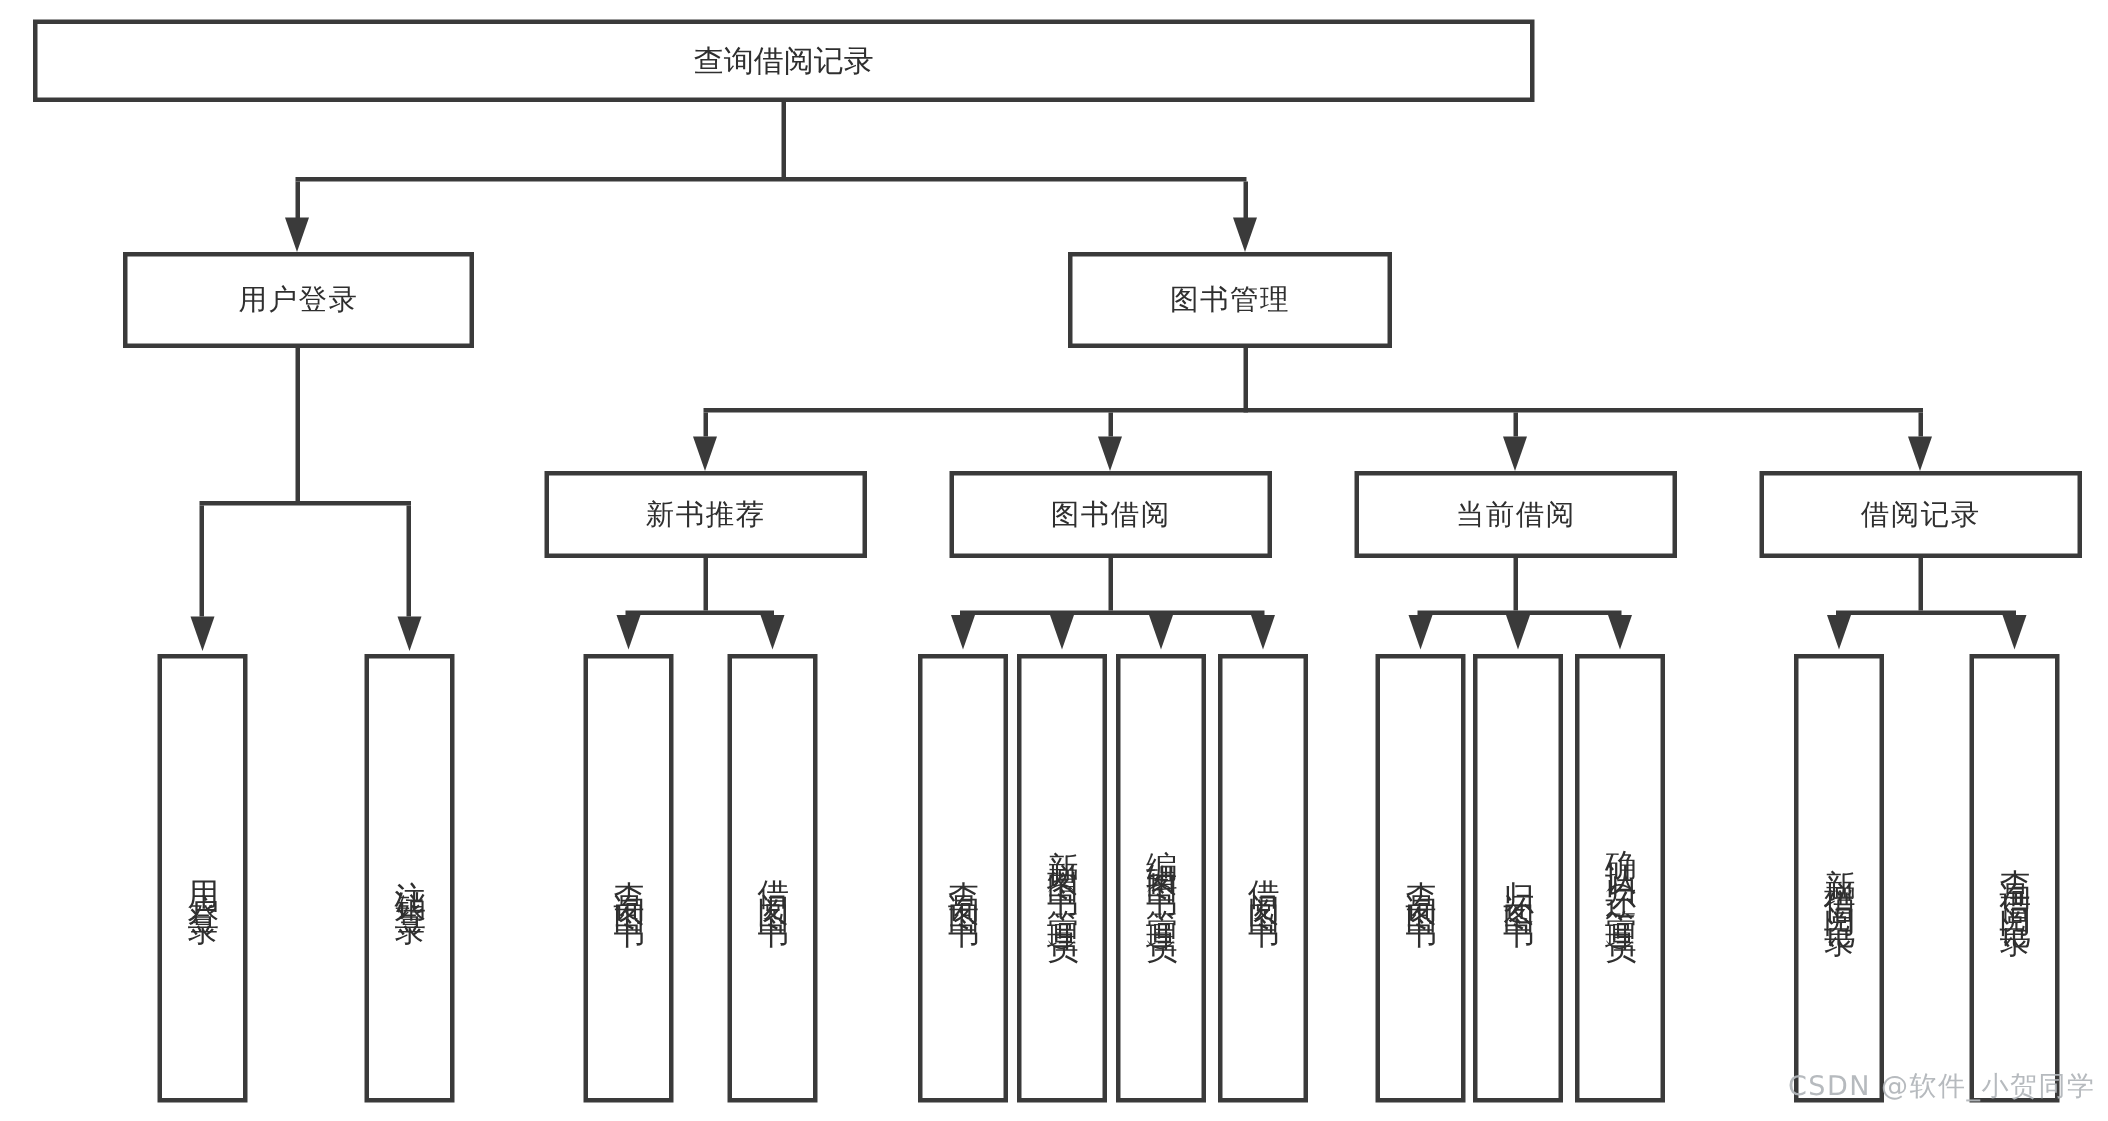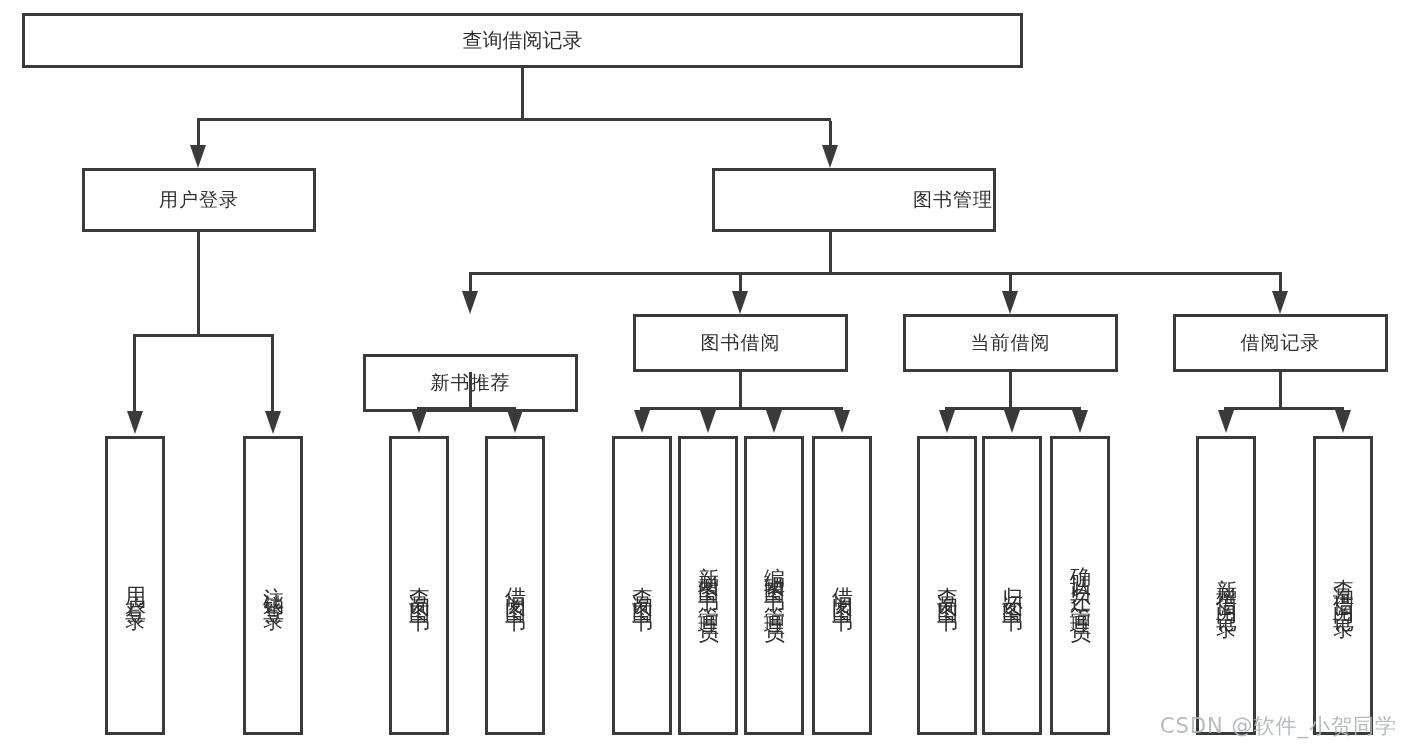--- a/index.html
+++ b/index.html
@@ -49,44 +49,44 @@
     width: 0;
     height: 0;
     border-left: 8px solid transparent;
     border-right: 8px solid transparent;
     border-top: 23px solid #3a3a3a;
   }
   .watermark {
     position: absolute;
     top: 712px;
     right: 8px;
-    font-size: 21px;
+    font-size: 18px;
     color: rgba(178, 182, 186, 0.95);
     letter-spacing: 1px;
     z-index: 10;
     white-space: nowrap;
   }
 </style>
 </head>
 <body>
 
 <div id="canvas">
 
   <div class="box root-box">
     <span>查询借阅记录</span>
   </div>
 
   <div class="box hbox l2-box" style="left:82px; width:234px;">
     <span>用户登录</span>
   </div>
-  <div class="box hbox l2-box" style="left:712px; width:284px;justify-content:flex-end;">
+  <div class="box hbox l2-box" style="left:712px; width:216px;">
     <span>图书管理</span>
   </div>
 
-  <div class="box hbox l3-box" style="left:363px;margin-top:40px;">
+  <div class="box hbox l3-box" style="left:363px;">
     <span>新书推荐</span>
   </div>
   <div class="box hbox l3-box" style="left:903px;">
     <span>当前借阅</span>
   </div>
   <div class="box hbox l3-box" style="left:633px;">
     <span>图书借阅</span>
   </div>
   <div class="box hbox l3-box" style="left:1173px;">
     <span>借阅记录</span>

